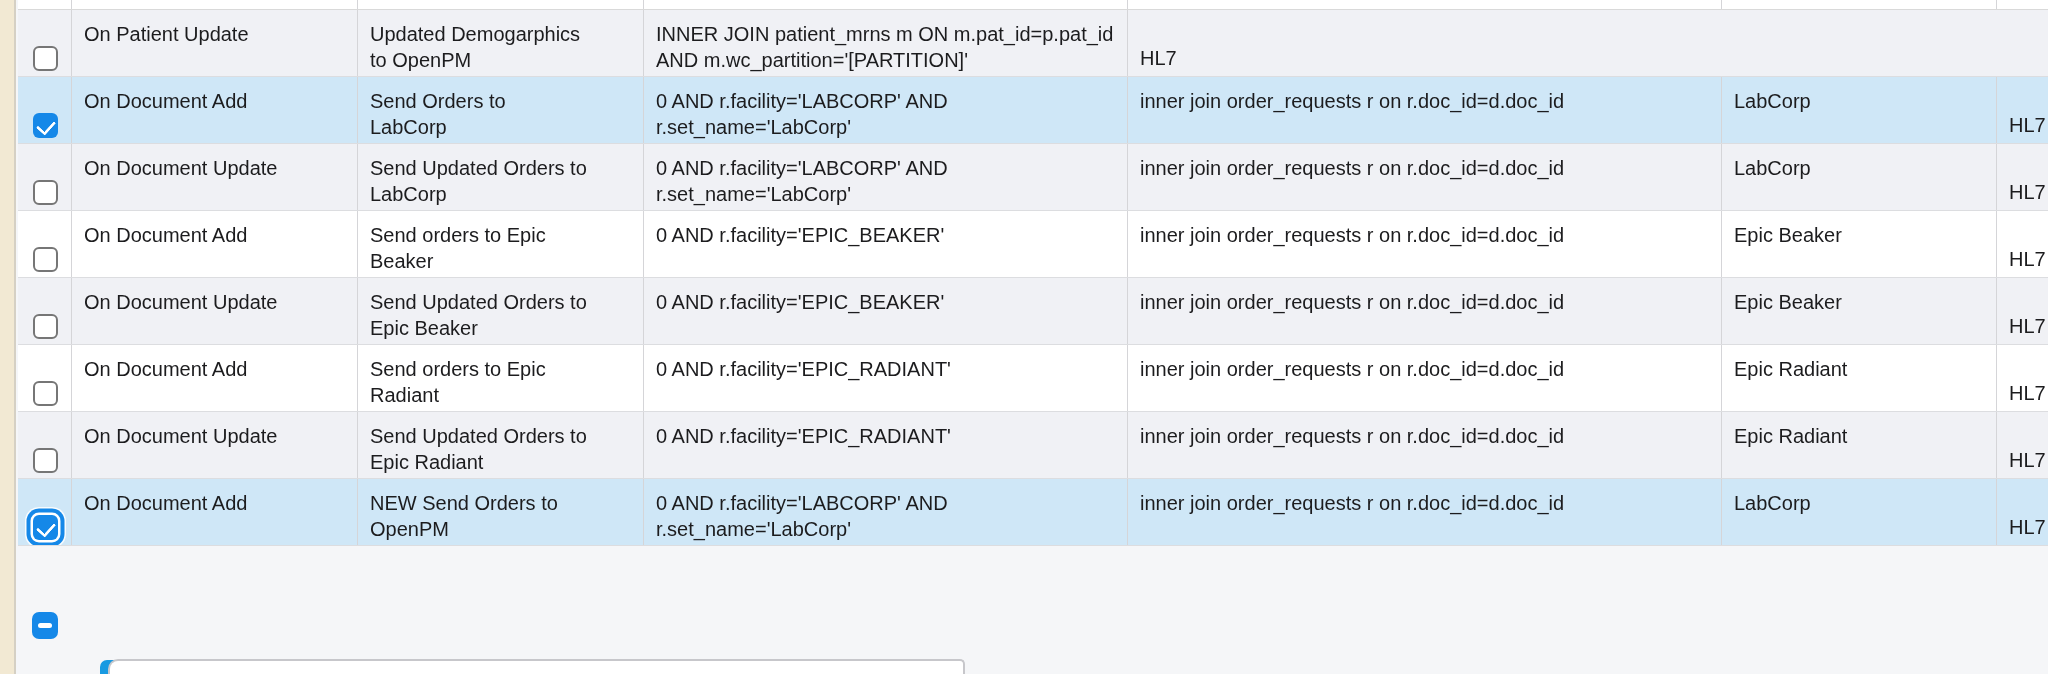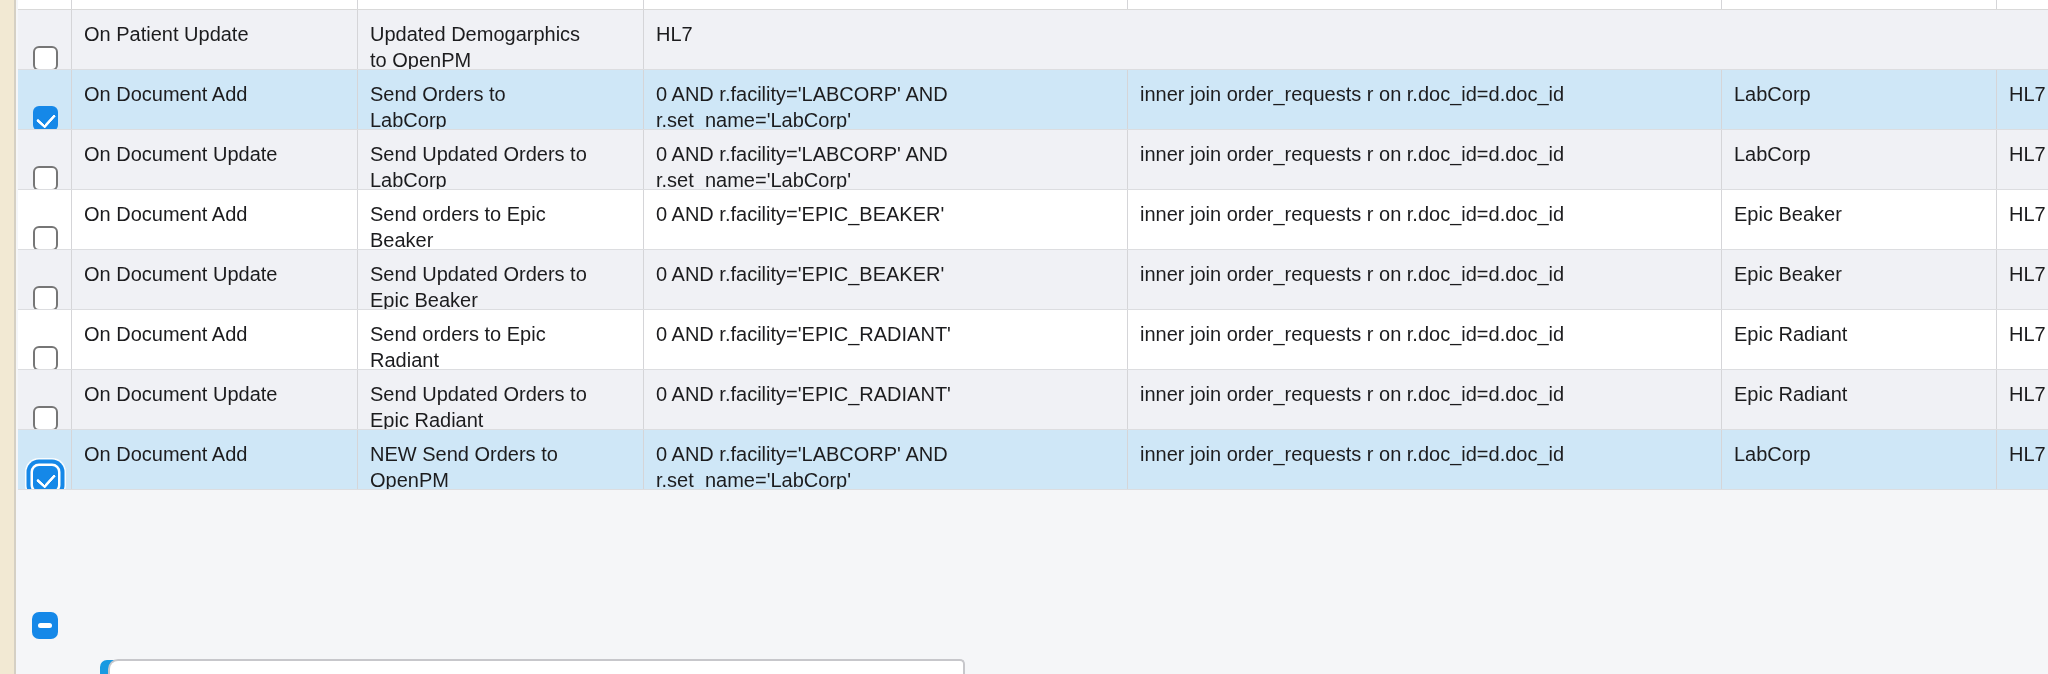--- a/index.html
+++ b/index.html
@@ -18,37 +18,37 @@
   }
 
   
   .table {
     position:absolute; left:18px; top:0; width:2030px;
     background:#fff;
   }
   .row {
     display:grid;
     grid-template-columns:54px 286px 286px 484px 594px 275px 1fr;
-    height:60px;
+    height:67px;
     border-bottom:1px solid #dcdde0;
     background:#fff;
     overflow:hidden;
   }
   .row.sliver { height:10px; border-bottom:1px solid #d9d9d9; }
   .row.stripe { background:#f0f1f5; }
   .row.selected { background:#cfe7f7; }
   .cell {
     border-right:1px solid #d5d5d8;
     padding:11px 12px 0 12px;
     line-height:26px;
     white-space:pre-line;
     overflow:hidden;
   }
   .cell.cb-cell { padding:10px 0 0 15px; }
-  .cell.protocol { border-right:none; white-space:nowrap; }
+  .cell.protocol { border-right:none; white-space:nowrap;margin-top:24px; }
 
   
   .cb {
     position:relative; display:block;
     width:25px; height:25px; border-radius:6px;
     background:#fff; border:2px solid #767676;
     cursor:pointer;
   }
   .cb.checked { background:#1588e8; border:none; }
   .cb.checked::after {
@@ -106,20 +106,22 @@
     <div class="cell protocol"></div>
   </div>
   <div>
       <div class="row stripe">
     <div class="cell cb-cell">
       <span class="cb"></span>
     </div>
     <div class="cell">On Patient Update</div>
     <div class="cell">Updated Demogarphics
 to OpenPM</div>
+    <div class="cell">INNER JOIN patient_mrns m ON m.pat_id=p.pat_id
+AND m.wc_partition='[PARTITION]'</div>
     <div class="cell protocol">HL7</div>
   </div>
       <div class="row selected">
     <div class="cell cb-cell">
       <span class="cb checked"></span>
     </div>
     <div class="cell">On Document Add</div>
     <div class="cell">Send Orders to
 LabCorp</div>
     <div class="cell">0 AND r.facility='LABCORP' AND

